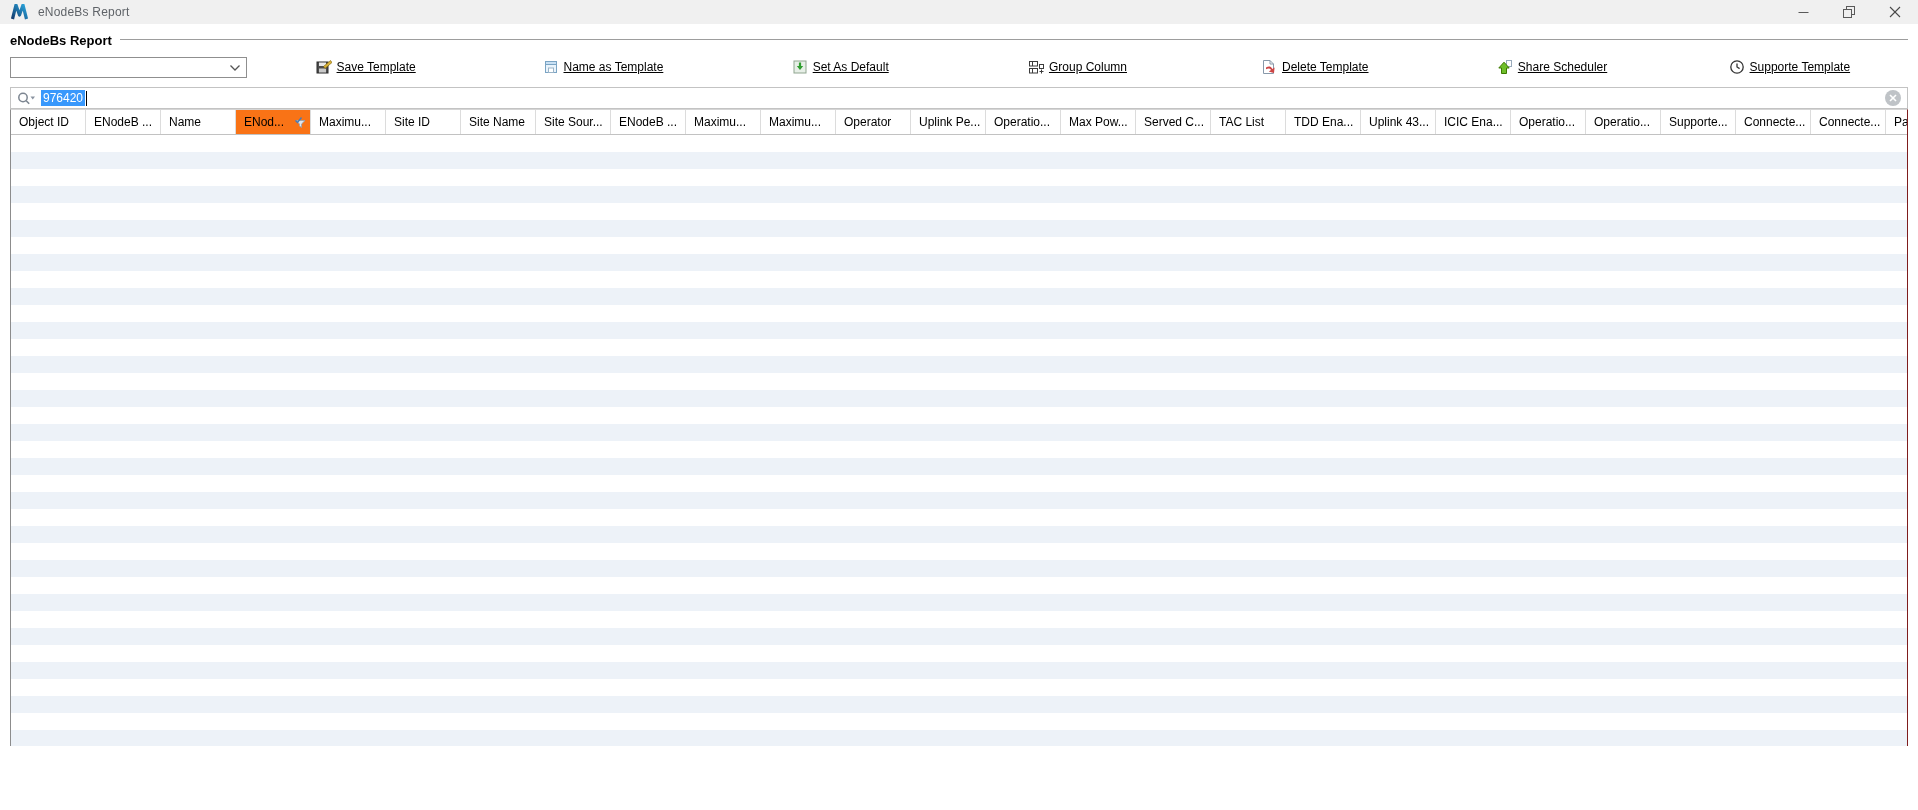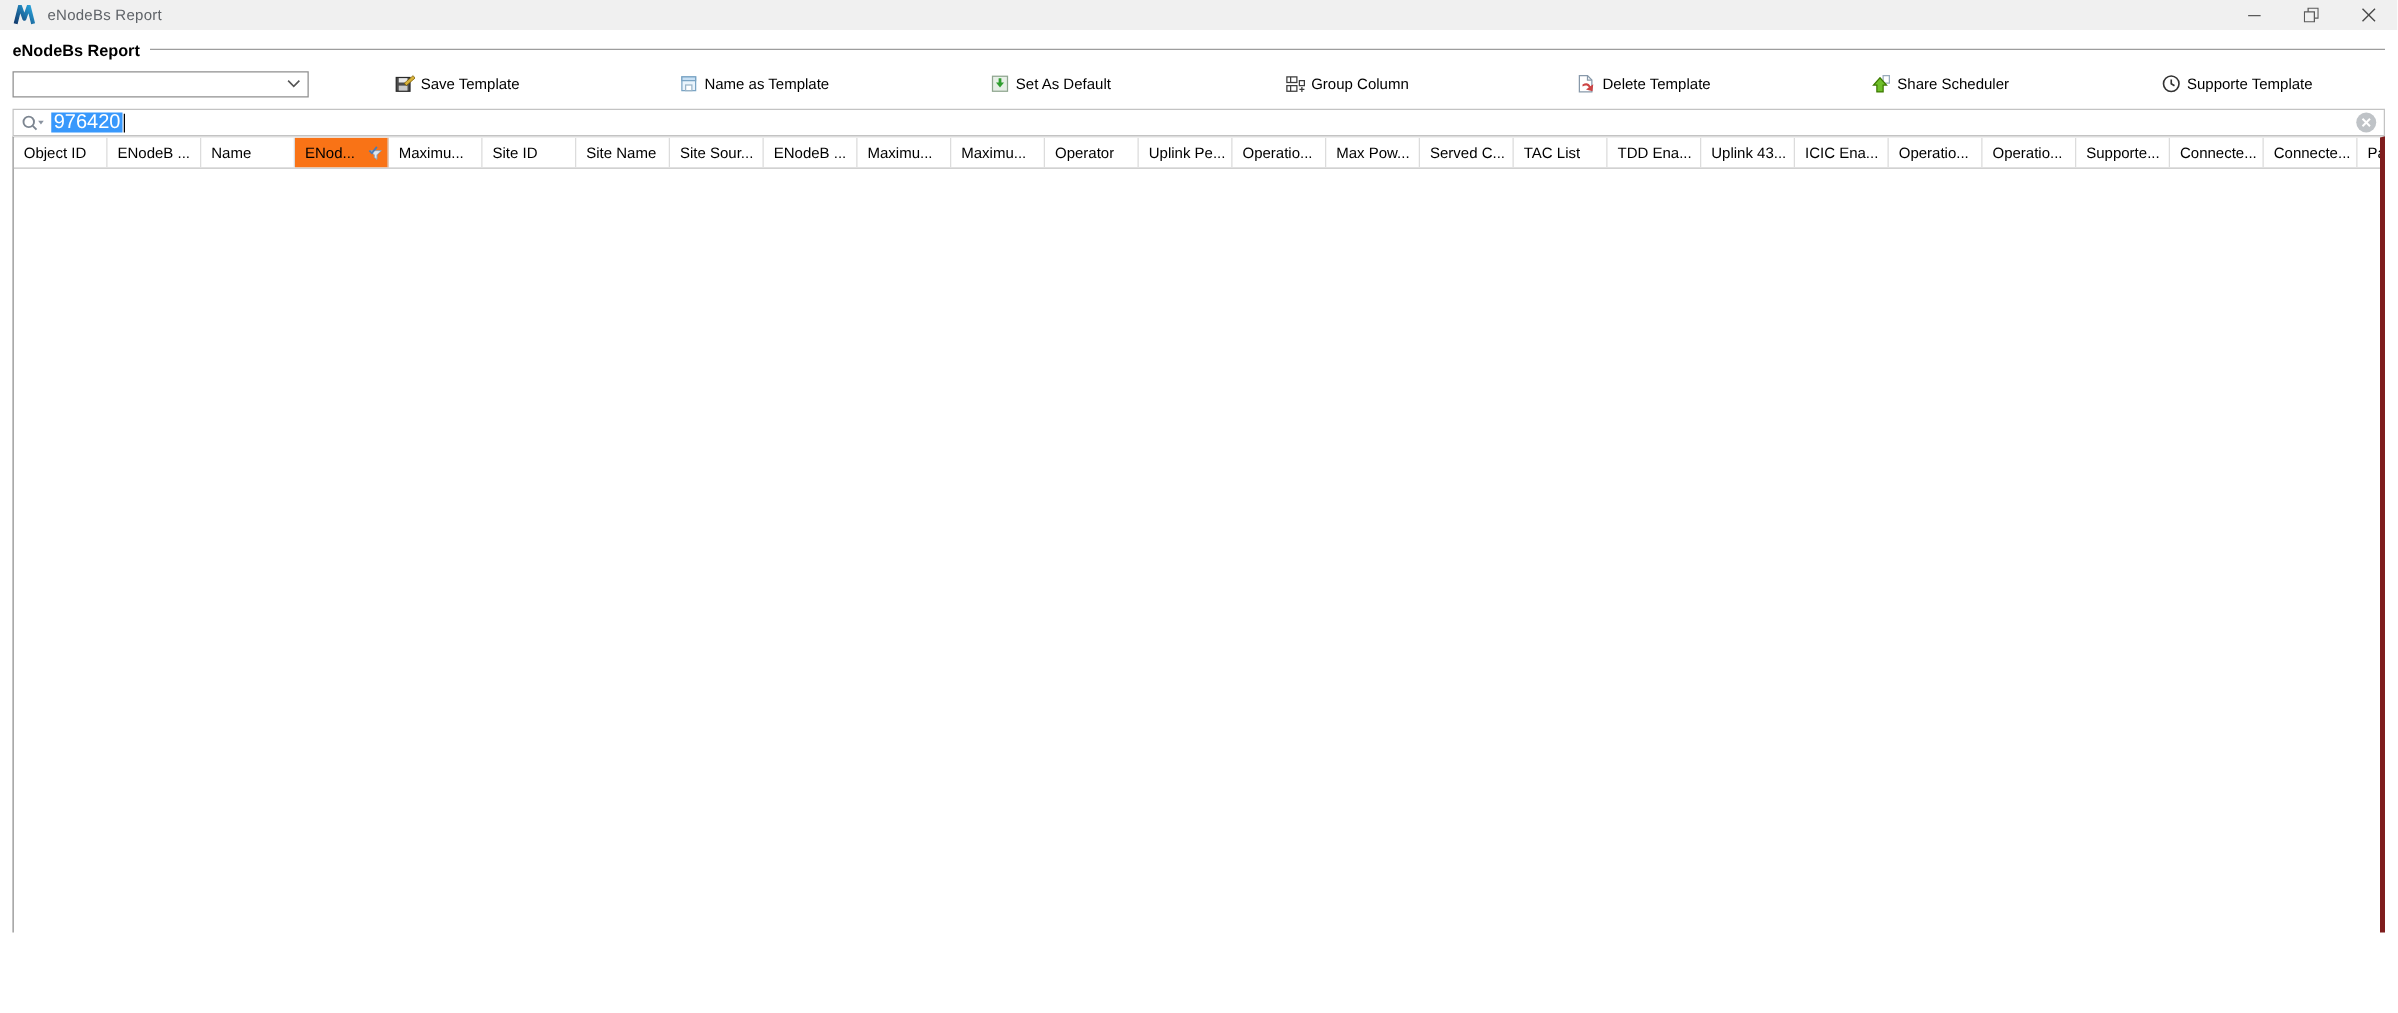--- a/index.html
+++ b/index.html
@@ -42,51 +42,51 @@
     margin: 8px 10px 0 10px; height: 24px;
     display: flex; align-items: center; flex: 0 0 auto;
   }
   .combo {
     width: 237px; height: 21px; background: #ffffff;
     border: 1px solid #8f8f8f;
     display: flex; align-items: center; padding: 0 5px; flex: 0 0 auto;
   }
   .combo-value { flex: 1; font-size: 12px; color: #000; }
   .combo .chev { flex: 0 0 auto; }
-  .tb-buttons { flex: 1; display: flex; align-items: flex-end; }
+  .tb-buttons { flex: 1; display: flex; align-items: flex-end; text-decoration: underline; }
   .tb-btn {
     flex: 1; display: flex; align-items: center; justify-content: center;
     font-size: 12px; color: #000; cursor: default; white-space: nowrap;
   }
   .tb-btn .ticon { margin-right: 5px; display: flex; align-items: center; }
   .tb-btn svg { display: block; }
 
   
   .search-row {
     margin: 8px 10px 0 10px; height: 22px;
     background: #ffffff; border: 1px solid #c3c3c3;
     display: flex; align-items: center; padding: 0 6px; flex: 0 0 auto;
   }
   .search-icon { display: flex; align-items: center; margin-right: 5px; }
   .search-value {
-    font-size: 16px; padding: 1px 2px; line-height: 14px;
+    font-size: 12px; padding: 1px 2px; line-height: 14px;
   }
   .search-value.selected { background: #3898fc; color: #ffffff; }
   .caret { width: 1px; height: 15px; background: #000; margin-left: 1px; }
   .search-spacer { flex: 1; }
   .clear-btn {
     width: 16px; height: 16px; border-radius: 50%; background: #bfc3c7;
     display: flex; align-items: center; justify-content: center; flex: 0 0 auto;
   }
 
   
   .table {
     margin: 0 10px; flex: 1;
-    border-left: 1px solid #8c8c8c; border-right: 4px solid #7f1d1d;
-    display: flex; flex-direction: row; overflow: hidden;
+    border-left: 1px solid #8c8c8c; border-right: 1px solid #7f1d1d;
+    display: flex; flex-direction: column; overflow: hidden;
     border-top: 1px solid #d5d5d5;
   }
   .thead {
     height: 25px; background: #ffffff; border-bottom: 1px solid #c2c2c2;
     display: flex; flex: 0 0 auto; overflow: hidden;
   }
   .hcell {
     width: 75px; flex: 0 0 auto;
     display: flex; align-items: center;
     padding-left: 8px; padding-right: 3px;

